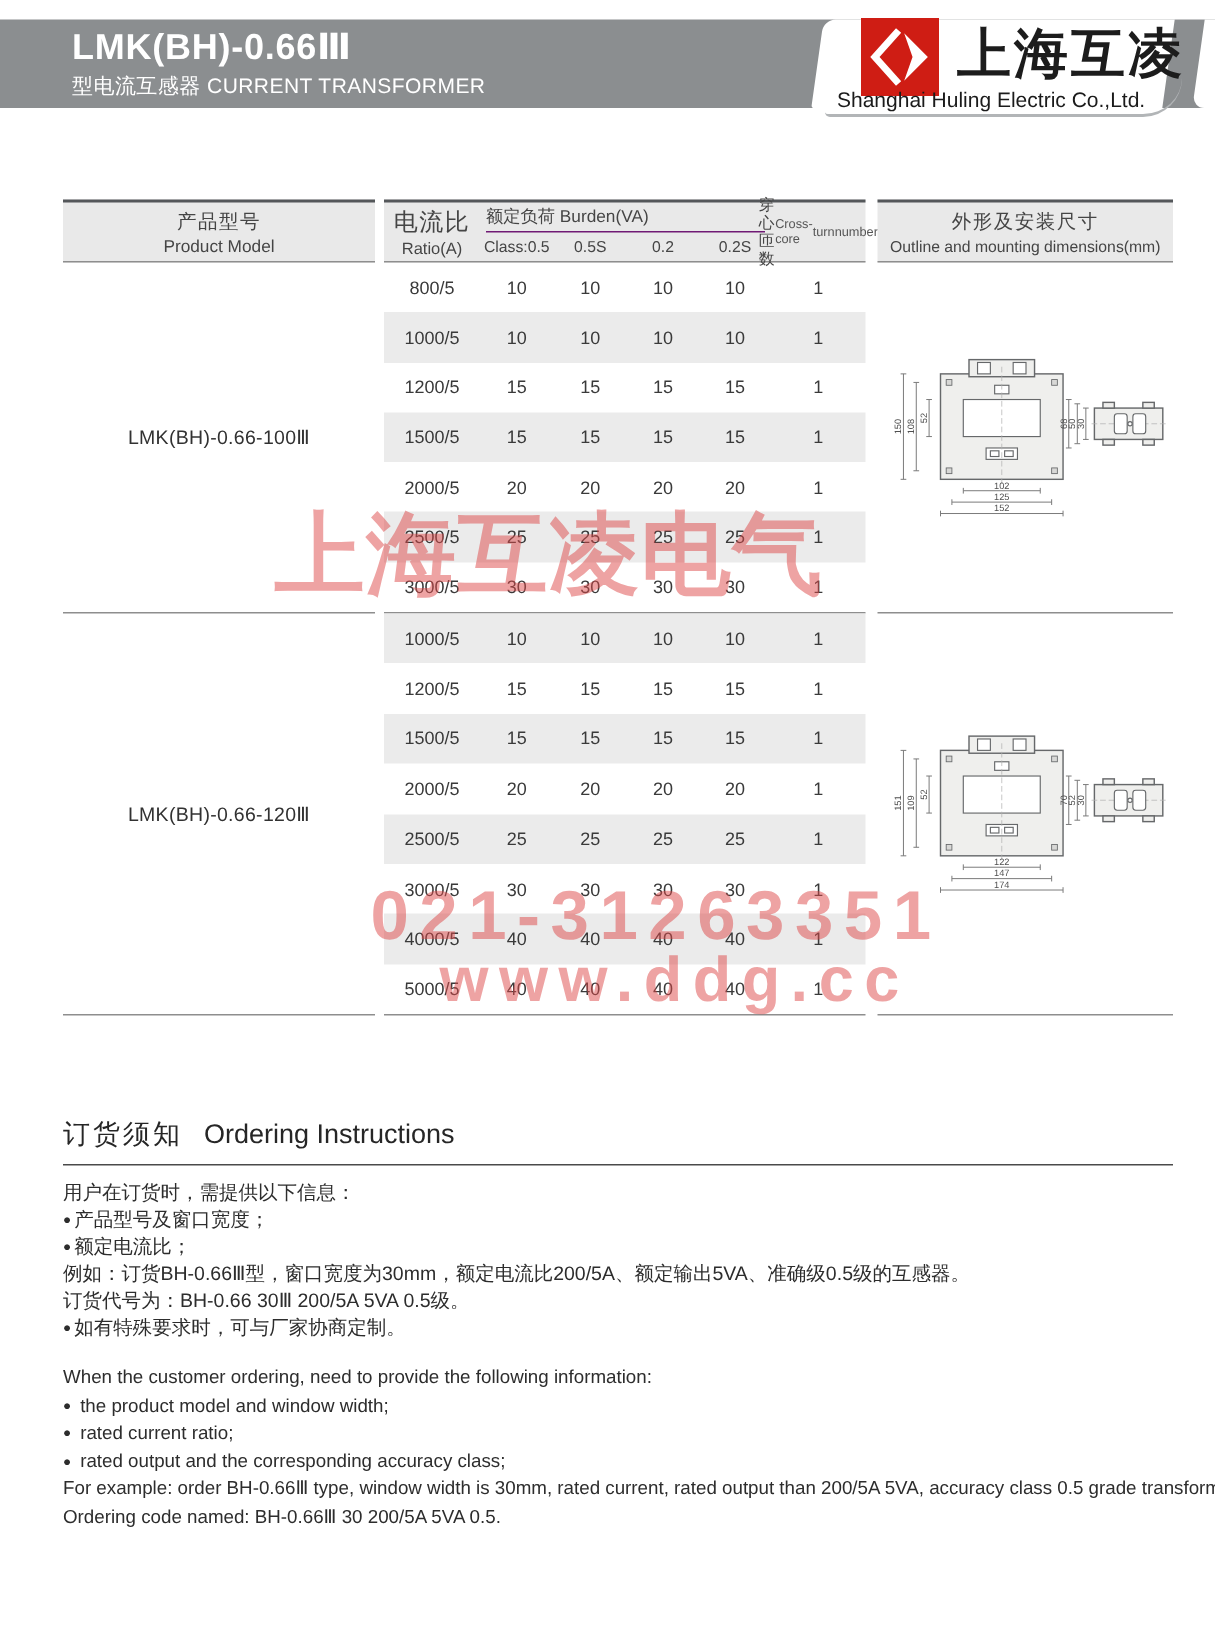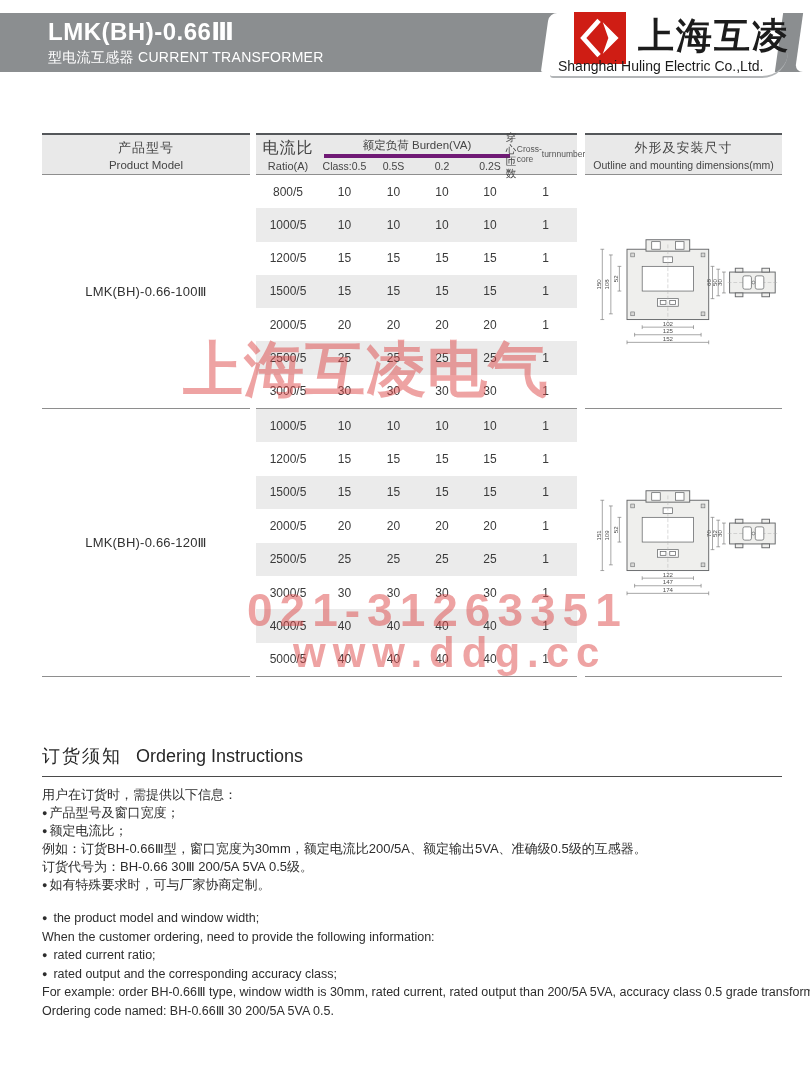--- a/index.html
+++ b/index.html
@@ -28,21 +28,21 @@
   .hd{box-sizing:border-box;height:42px;background:#e9e9e9;border-top:2px solid #54575a;
       border-bottom:1px solid #8e8e8e;color:#454545;}
   .hd-center{display:flex;flex-direction:column;align-items:center;justify-content:center;}
   .hd-cn{font-size:13px;letter-spacing:1px;}
   .hd-en{font-size:11.5px;margin-top:2px;}
   .hd-data{display:flex;}
   .hd-ratio{width:64px;display:flex;flex-direction:column;align-items:center;justify-content:center;}
   .hd-ratio .hd-cn{font-size:16px;}
   .hd-ratio .hd-en{font-size:11px;margin-top:1px;}
   .hd-burden{width:194px;display:flex;flex-direction:column;}
-  .hd-burden-label{height:19px;line-height:20px;text-align:center;font-size:11.5px;border-bottom:4px solid #701a75;margin:0 4px;}
+  .hd-burden-label{height:19px;line-height:20px;text-align:left;font-size:11.5px;border-bottom:1px solid #701a75;margin:0 4px;}
   .hd-burden-sub{flex:1;display:flex;align-items:center;}
   .hd-burden-sub span{display:inline-block;text-align:center;font-size:10.5px;}
   .hd-turns{width:63px;display:flex;flex-direction:row;align-items:center;justify-content:center;line-height:9.5px;}
   .hd-turns .t-cn{font-size:10.5px;line-height:12px;letter-spacing:.5px;}
   .hd-turns .t-en{font-size:8.5px;color:#555;}
   .hd-outline .hd-cn{font-size:13px;}
   .hd-outline .hd-en{font-size:10.5px;}
   .pcell{box-sizing:border-box;display:flex;align-items:center;justify-content:center;
          font-size:13px;color:#323232;border-bottom:1px solid #8e8e8e;letter-spacing:.2px;}
   .pc1{height:234px;} .pc2{height:268px;}
@@ -405,20 +405,20 @@
   </div>
   <div class="lines lines-cn">
       <div class="line"><span>用户在订货时，需提供以下信息：</span></div>
       <div class="line"><span class="bullet">●</span><span>产品型号及窗口宽度；</span></div>
       <div class="line"><span class="bullet">●</span><span>额定电流比；</span></div>
       <div class="line"><span>例如：订货BH-0.66Ⅲ型，窗口宽度为30mm，额定电流比200/5A、额定输出5VA、准确级0.5级的互感器。</span></div>
       <div class="line"><span>订货代号为：BH-0.66  30Ⅲ  200/5A  5VA  0.5级。</span></div>
       <div class="line"><span class="bullet">●</span><span>如有特殊要求时，可与厂家协商定制。</span></div>
     </div>
   <div class="lines lines-en">
+      <div class="line"><span>When the customer ordering, need to provide the following information:</span></div>
       <div class="line"><span class="bullet">●</span><span>the product model and window width;</span></div>
-      <div class="line"><span>When the customer ordering, need to provide the following information:</span></div>
       <div class="line"><span class="bullet">●</span><span>rated current ratio;</span></div>
       <div class="line"><span class="bullet">●</span><span>rated output and the corresponding accuracy class;</span></div>
       <div class="line"><span>For example: order BH-0.66Ⅲ  type, window width is 30mm, rated current, rated output than 200/5A 5VA, accuracy class 0.5 grade transformer.</span></div>
       <div class="line"><span>Ordering code named: BH-0.66Ⅲ  30 200/5A 5VA 0.5.</span></div>
     </div>
 </div>
 
 </body></html>

